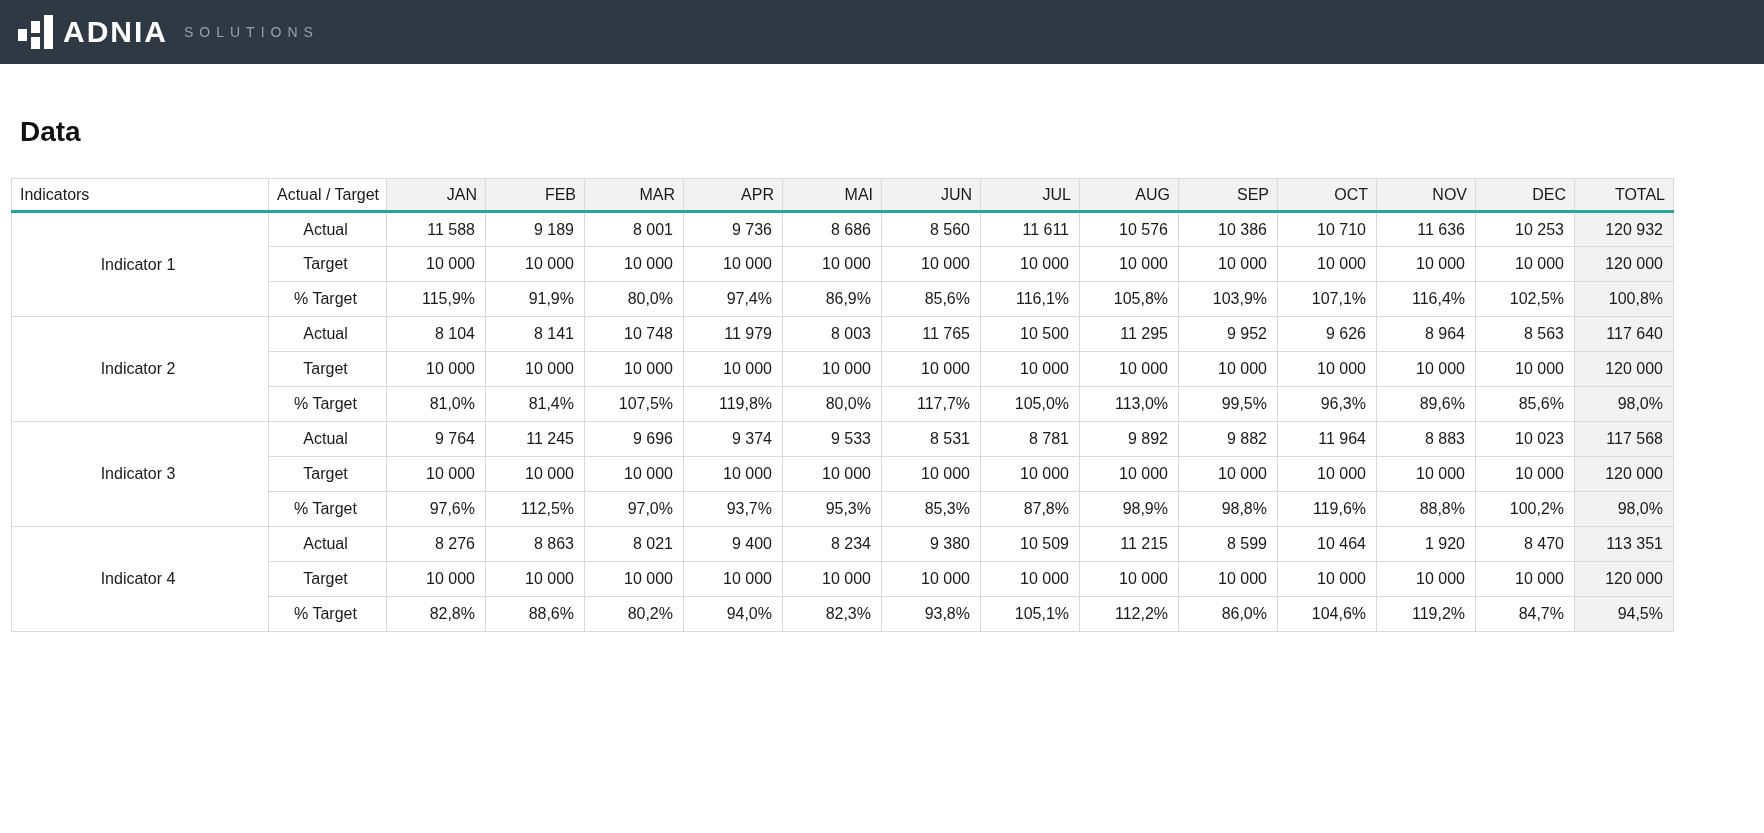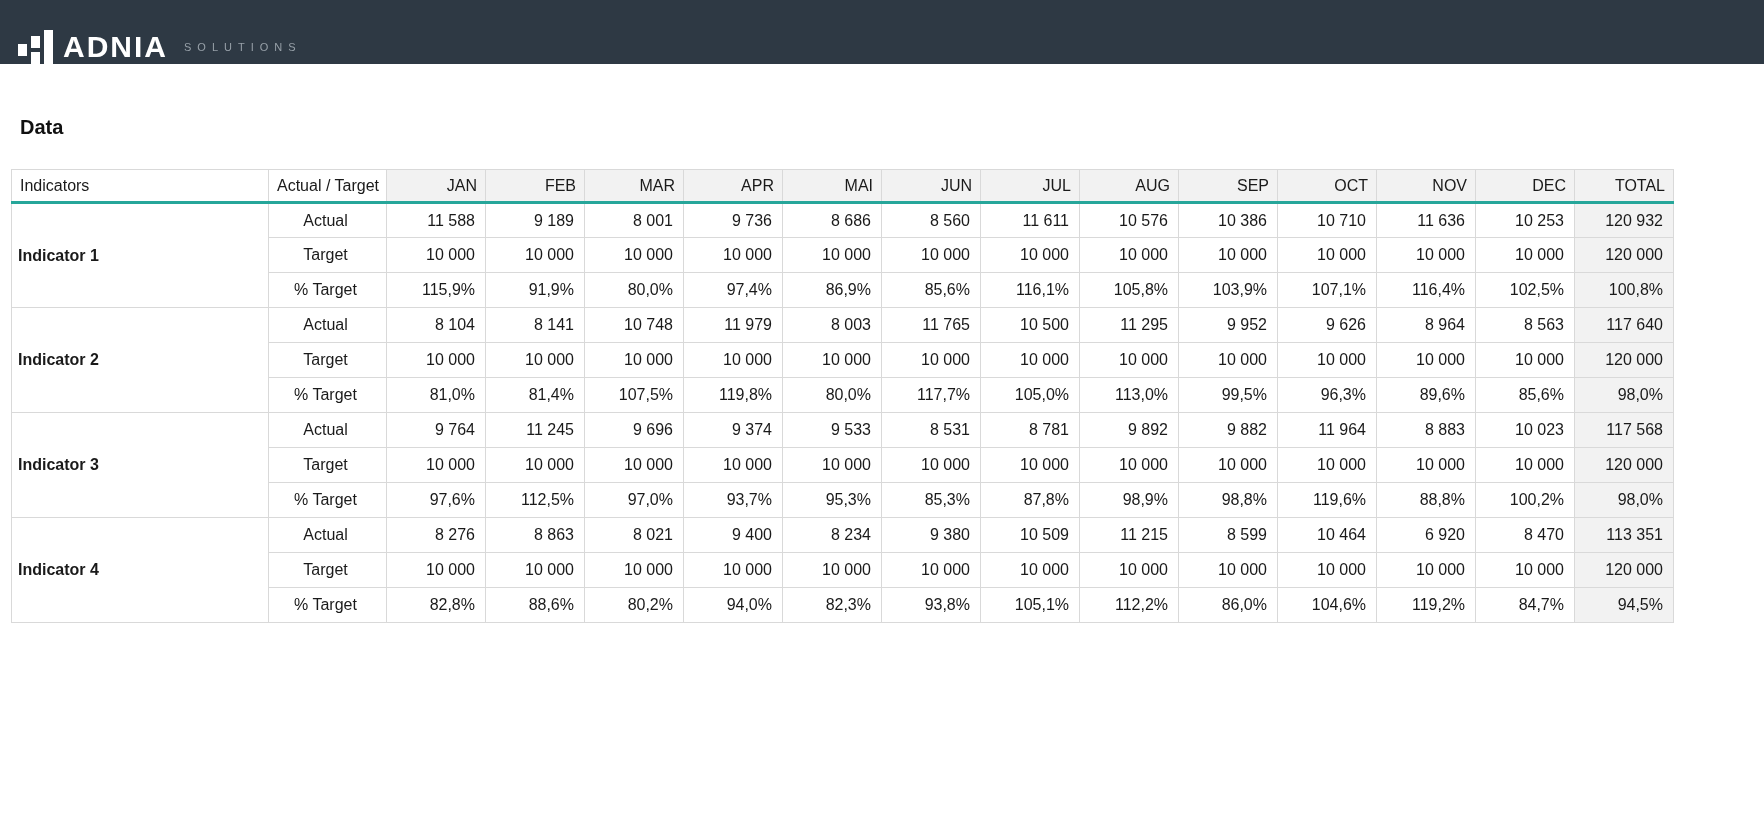--- a/index.html
+++ b/index.html
@@ -13,59 +13,59 @@
   *{box-sizing:border-box;}
   html,body{margin:0;padding:0;}
   body{
     width:1764px;height:833px;background:#ffffff;
     font-family:"Liberation Sans", sans-serif;color:var(--text);
     overflow:hidden;
   }
   
   .topbar{
     height:64px;background:var(--topbar);
-    display:flex;align-items:flex-end;padding-left:18px;
+    display:flex;align-items:center;padding-left:18px;
   }
   .logo{display:flex;align-items:center;}
   .logo-icon{display:flex;align-items:flex-end;gap:4px;height:34px;margin-right:10px;}
   .logo-icon .b{background:#ffffff;width:9px;}
   .logo-icon .b1{height:12px;margin-bottom:8px;}
   .logo-icon .bcol{display:flex;flex-direction:column;gap:4px;}
   .logo-icon .bcol span{background:#ffffff;width:9px;height:12px;display:block;}
   .logo-icon .b3{height:34px;}
   .brand-name{
     color:#ffffff;font-size:30px;font-weight:800;letter-spacing:2px;line-height:1;
   }
   .brand-sub{
-    color:var(--brand-sub);font-size:11px;font-weight:400;letter-spacing:6px;
+    color:var(--brand-sub);font-size:14px;font-weight:400;letter-spacing:6px;
     margin-left:16px;margin-top:0;
   }
   
   .page-title{
-    margin:52px 0 0 20px;font-size:20px;font-weight:600;color:#111111;
+    margin:52px 0 0 20px;font-size:28px;font-weight:600;color:#111111;
   }
   
   .table-wrap{margin:30px 0 0 11px;}
   table{
     border-collapse:collapse;table-layout:fixed;width:1663px;
     font-size:16px;color:var(--text);
   }
   col.c-ind{width:257px;} col.c-at{width:118px;} col.c-m{width:99px;}
   thead th{
     height:33px;font-weight:400;border:1px solid var(--border);
     border-bottom:3px solid var(--accent);
     background:#ffffff;padding:0 8px;white-space:nowrap;
   }
   thead th.h-left{text-align:left;}
   thead th.h-month{background:var(--header-gray);text-align:right;margin-left:17px;}
   tbody td{
     height:35px;border:1px solid var(--border);
     padding:0 10px;white-space:nowrap;background:#ffffff;
   }
-  td.cell-indicator{text-align:left;vertical-align:middle;padding-left:6px;font-weight:bold;}
+  td.cell-indicator{text-align:center;vertical-align:middle;padding-left:6px;}
   td.cell-rowlabel{text-align:center;padding-left:6px;}
   td.cell-num{text-align:right;}
   td.cell-total{font-weight:400;background:var(--header-gray);}
 </style>
 </head>
 <body>
 
 <header class="topbar">
   <div class="logo">
     <span class="logo-icon">
@@ -275,21 +275,21 @@
           <td class="cell-num">8 276</td>
           <td class="cell-num">8 863</td>
           <td class="cell-num">8 021</td>
           <td class="cell-num">9 400</td>
           <td class="cell-num">8 234</td>
           <td class="cell-num">9 380</td>
           <td class="cell-num">10 509</td>
           <td class="cell-num">11 215</td>
           <td class="cell-num">8 599</td>
           <td class="cell-num">10 464</td>
-          <td class="cell-num">6 920</td>
+          <td class="cell-num">1 920</td>
           <td class="cell-num">8 470</td>
           <td class="cell-num cell-total">113 351</td>
         </tr>
         <tr>
           <td class="cell-rowlabel">Target</td>
           <td class="cell-num">10 000</td>
           <td class="cell-num">10 000</td>
           <td class="cell-num">10 000</td>
           <td class="cell-num">10 000</td>
           <td class="cell-num">10 000</td>

